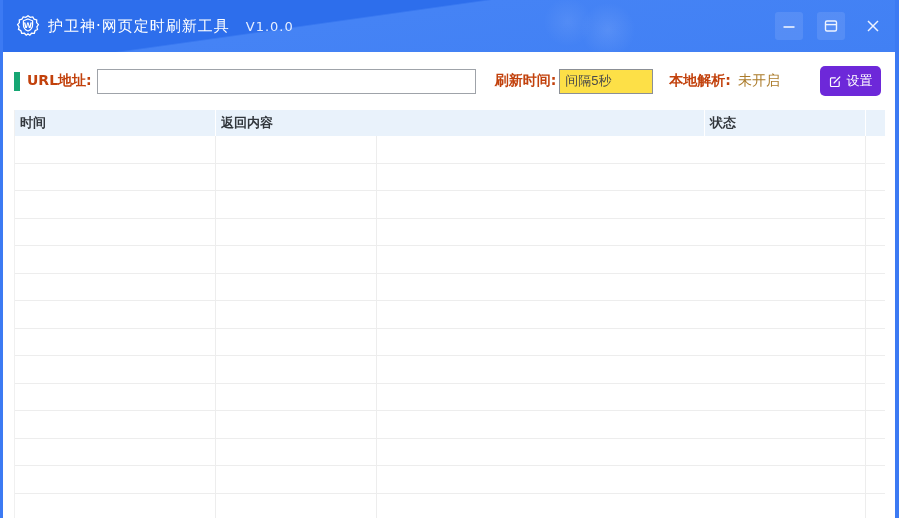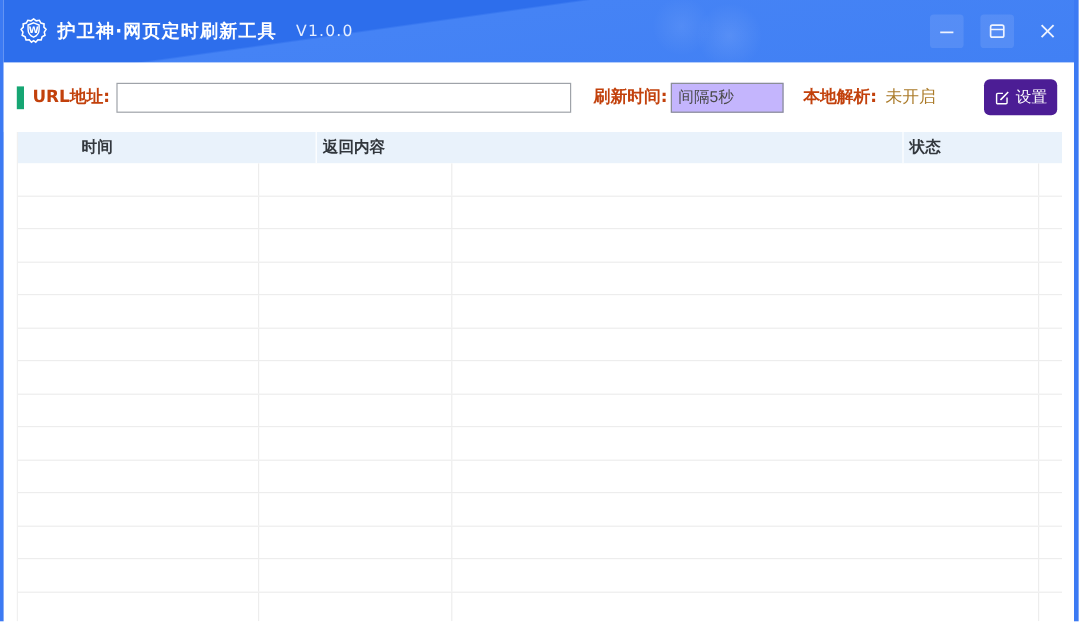--- a/index.html
+++ b/index.html
@@ -26,21 +26,21 @@
       radial-gradient(circle 38px at 608px 30px, rgba(255,255,255,0.10), rgba(255,255,255,0.0) 72%),
       radial-gradient(circle 34px at 568px 22px, rgba(255,255,255,0.08), rgba(255,255,255,0.0) 72%),
       linear-gradient(172deg, #2d6eec 0%, #2d6eec 38%, #4583f5 39%, #4180f4 100%);
     display: flex; align-items: center;
     color: #fff;
     padding: 0 12px 0 16px;
     position: relative;
   }
   .title-left { display: flex; align-items: center; gap: 8px; }
   .app-logo { width: 24px; height: 24px; display: block; }
-  .app-title { font-size: 15px; font-weight: bold; letter-spacing: 1px; }
+  .app-title { font-size: 15px; font-weight: normal; letter-spacing: 1px; }
   .app-version { font-size: 13px; color: #e6eeff; margin-left: 8px; letter-spacing: 1px; }
   .win-controls { margin-left: auto; display: flex; align-items: center; gap: 14px; }
   .win-btn {
     width: 28px; height: 28px;
     display: flex; align-items: center; justify-content: center;
     cursor: pointer; border-radius: 3px;
   }
   .win-btn.lit { background: rgba(255,255,255,0.10); }
   .win-btn svg { display: block; }
 
@@ -67,55 +67,54 @@
     background: #fff;
     font-size: 13px; color: #333;
     padding: 0 6px;
     outline: none;
   }
   .lbl-refresh { margin-left: 19px; }
   .refresh-input {
     width: 94px; height: 25px;
     margin-left: 3px;
     border: 1px solid #8b8f95;
-    background: #c4b5fd;
+    background: #fde047;
     font-size: 13px; color: #4a4a4a;
     padding: 0 5px;
     outline: none;
   }
   .lbl-dns { margin-left: 16px; }
   .dns-status {
     font-size: 14px; font-weight: normal; color: #ab7b2a;
     margin-left: 7px; white-space: nowrap;
   }
   .settings-btn {
     margin-left: auto; margin-right: 14px;
     width: 61px; height: 30px;
-    background: #4c1d95;
+    background: #6d28d9;
     border: none; border-radius: 5px;
     color: #fff; font-size: 13px;
     font-family: inherit;
     display: flex; align-items: center; justify-content: center; gap: 5px;
     cursor: pointer;
   }
   .settings-btn svg { display: block; }
 
   
   .table {
     flex: 1 1 auto;
     margin: 0 10px 0 11px;
     overflow: hidden;
     display: flex; flex-direction: column;
     border-left: 1px solid #f0f0f0;
   }
   .thead {
     height: 26px; flex: 0 0 26px;
     background: #e9f2fb;
     display: flex;
-    padding-left: 48px;
   }
   .th {
     font-size: 13px; font-weight: bold; color: #32373d;
     display: flex; align-items: center;
     padding-left: 5px;
     border-right: 1px solid #fff;
   }
   .tbody { flex: 1 1 auto; overflow: hidden; }
   .trow { height: 27.5px; display: flex; border-bottom: 1px solid #ededed; }
   .td { border-right: 1px solid #ededed; height: 100%; }

